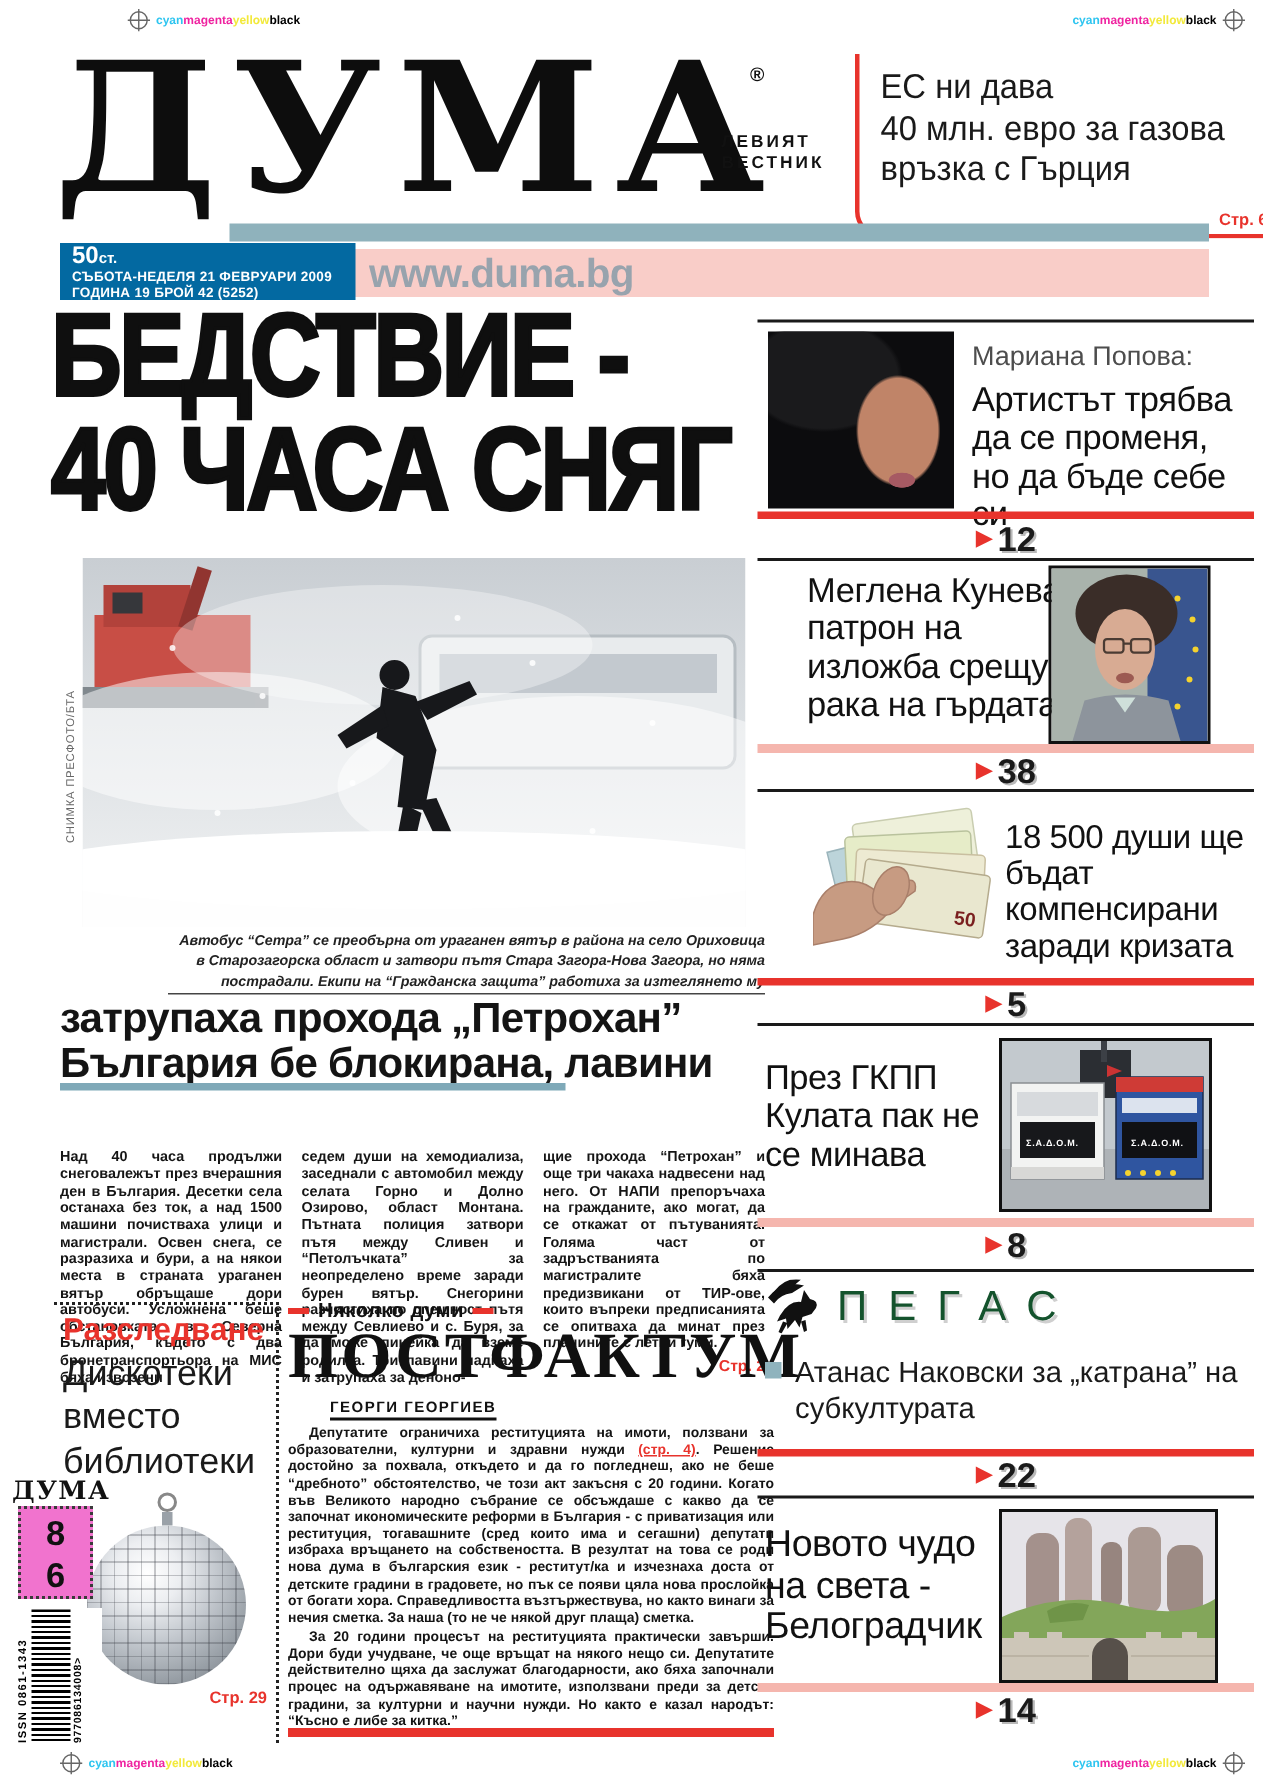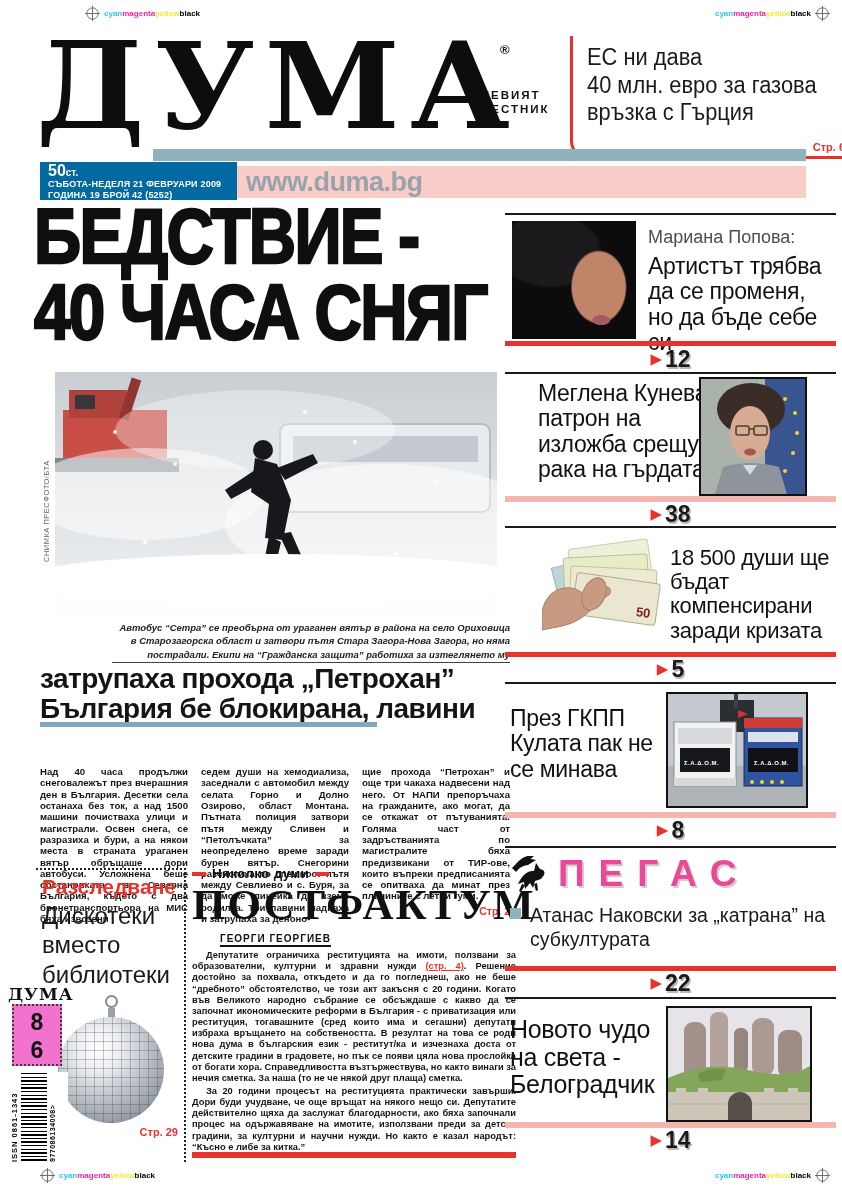--- a/index.html
+++ b/index.html
@@ -95,21 +95,21 @@
   .page-arrow{color:#e8332c;font-size:15px;line-height:22px;}
   .pnum{font-size:23px;font-weight:700;color:#1a1a1a;text-shadow:1.5px 1.5px 0 #b9b9b9;line-height:22px;}
   .ph-border{border:2px solid #111;box-sizing:content-box;}
   .photo-popova{left:512px;top:221px;width:124px;height:118px;
      background:
        radial-gradient(ellipse 14px 8px at 72% 84%, #a65a63 0 60%, transparent 65%),
        radial-gradient(ellipse 44px 58px at 70% 56%, #c08468 0 60%, rgba(0,0,0,0) 64%),
        radial-gradient(ellipse 70px 50px at 30% 25%, #1a1a1c 0 70%, transparent 75%),
        #0c0c0e;}
   .pegas-row{left:510px;top:853px;display:flex;align-items:center;gap:10px;}
-  .pegas-word{font-size:37px;letter-spacing:14px;color:#ec4899;font-weight:700;
+  .pegas-word{font-size:28px;letter-spacing:14px;color:#14532d;font-weight:400;
      text-shadow:2px 2px 0 #cfcfcf;}
   .bullet-row{left:510px;top:903px;width:322px;display:flex;gap:9px;}
   .bullet-sq{width:11px;height:11px;background:#8fb3bd;margin-top:5px;flex:0 0 auto;}
   .bullet-text{font-size:19.5px;line-height:1.25;color:#1a1a1a;}
   .truck-label{position:absolute;color:#fff;font-size:6px;font-weight:700;letter-spacing:.5px;}
   .money-label{position:absolute;color:#7a1f1f;font-weight:700;font-size:13px;transform:rotate(8deg);}
 </style>
 </head>
 <body>
 

